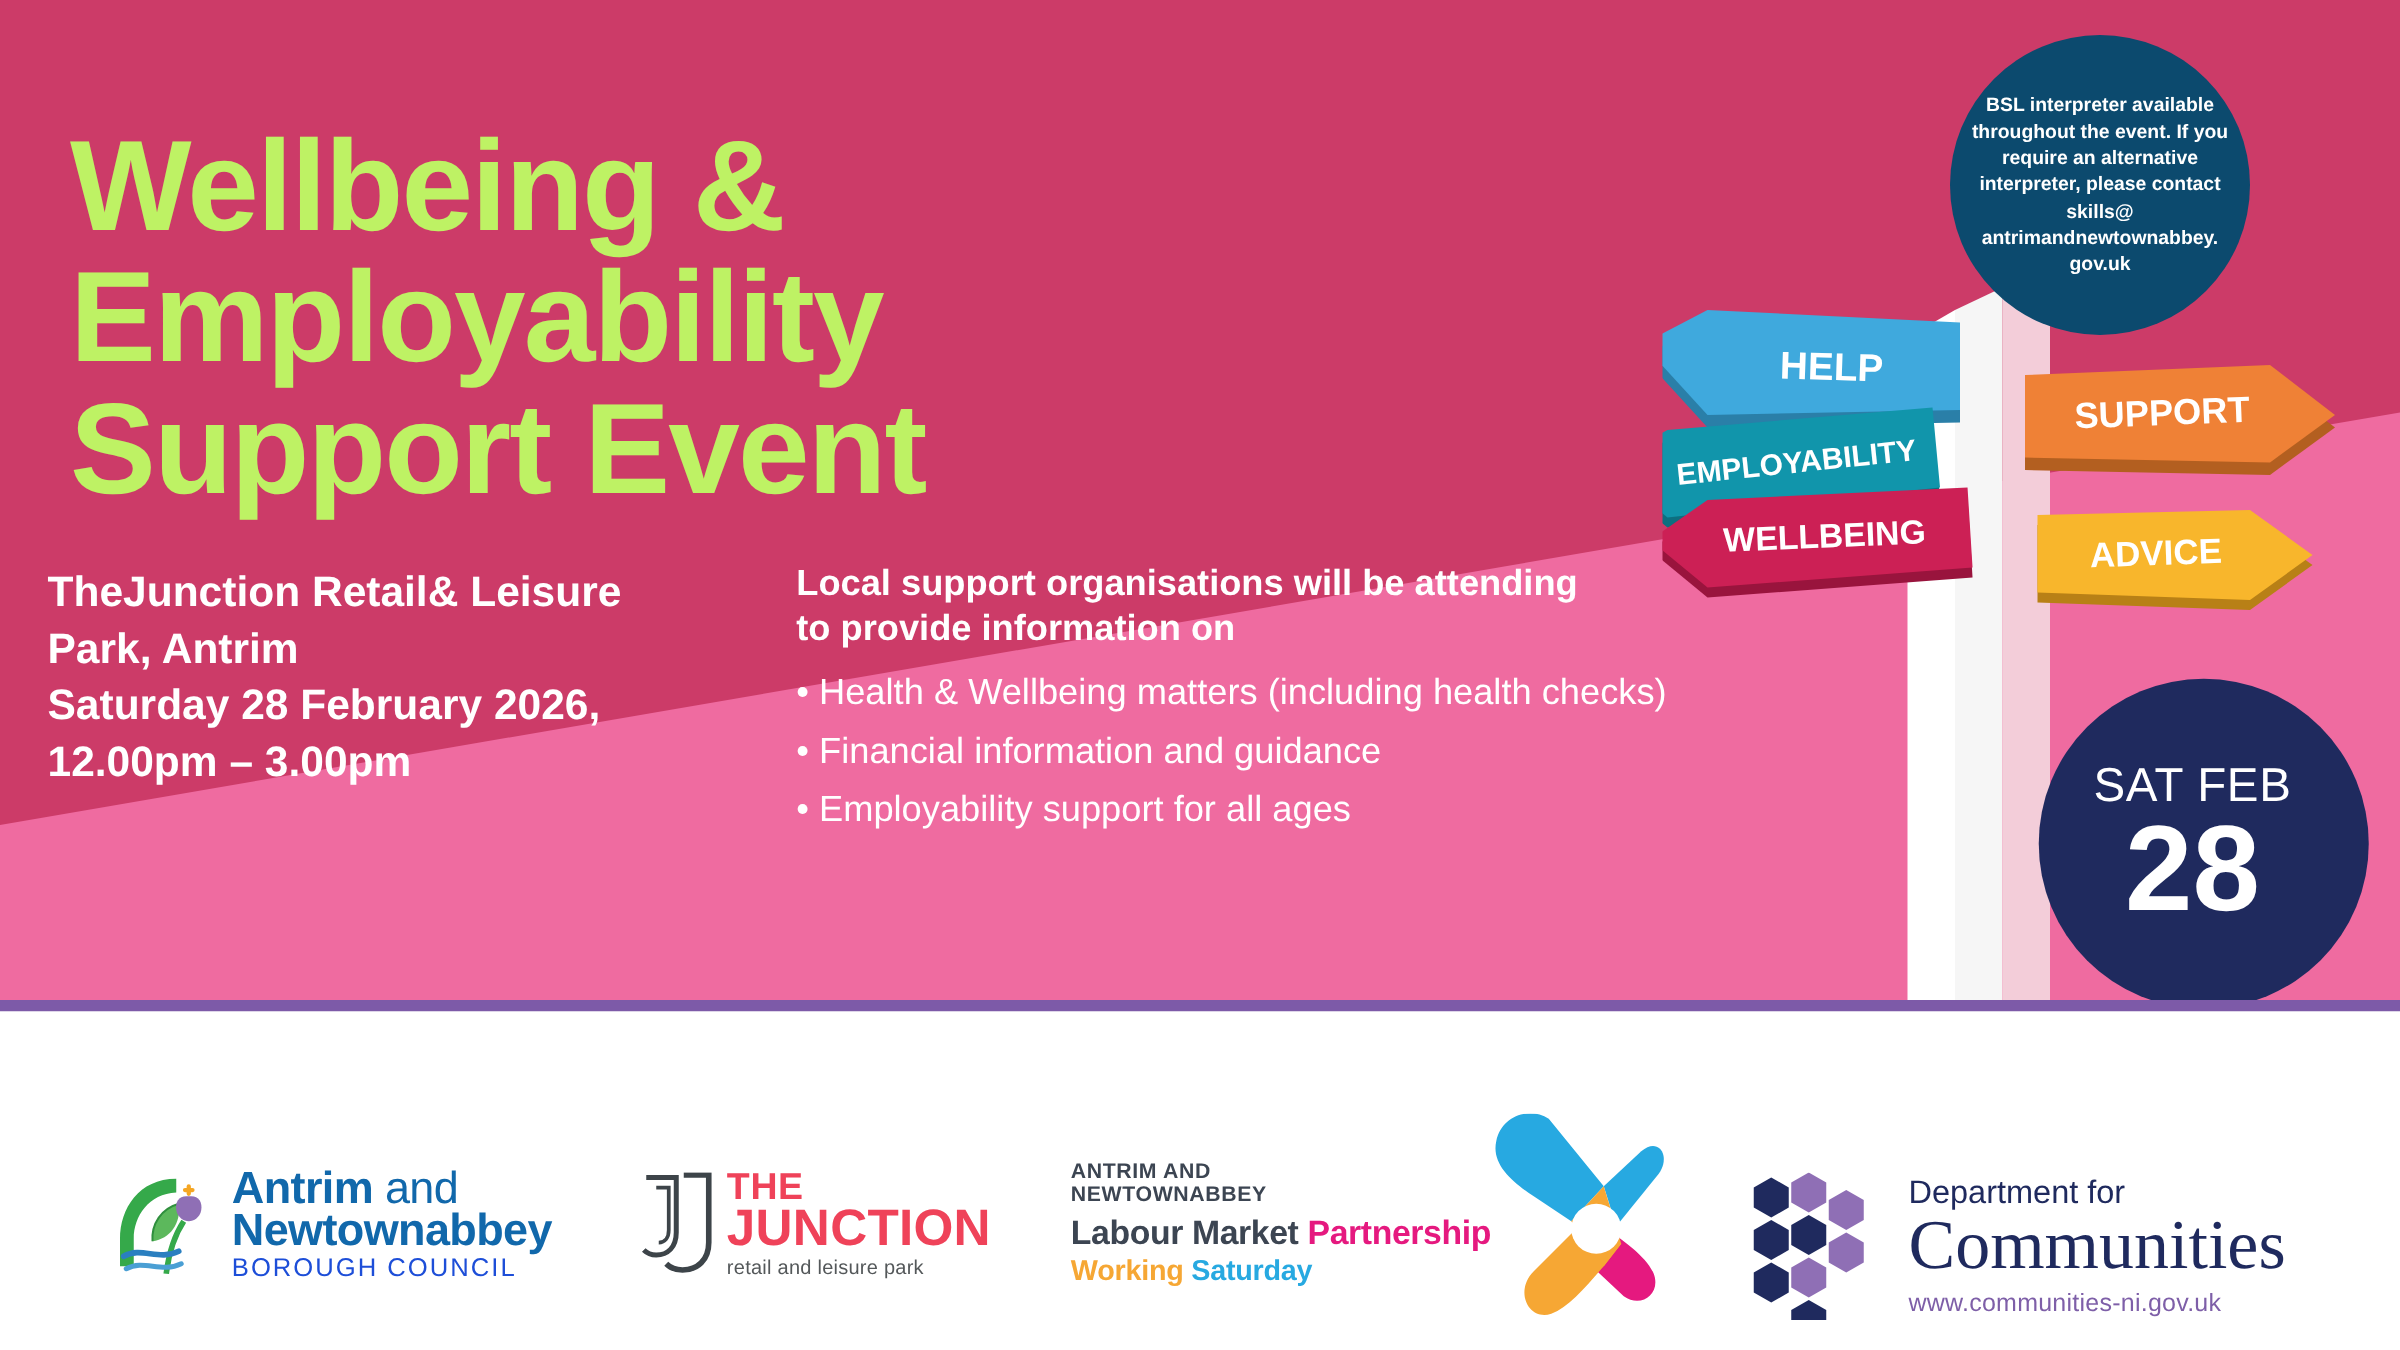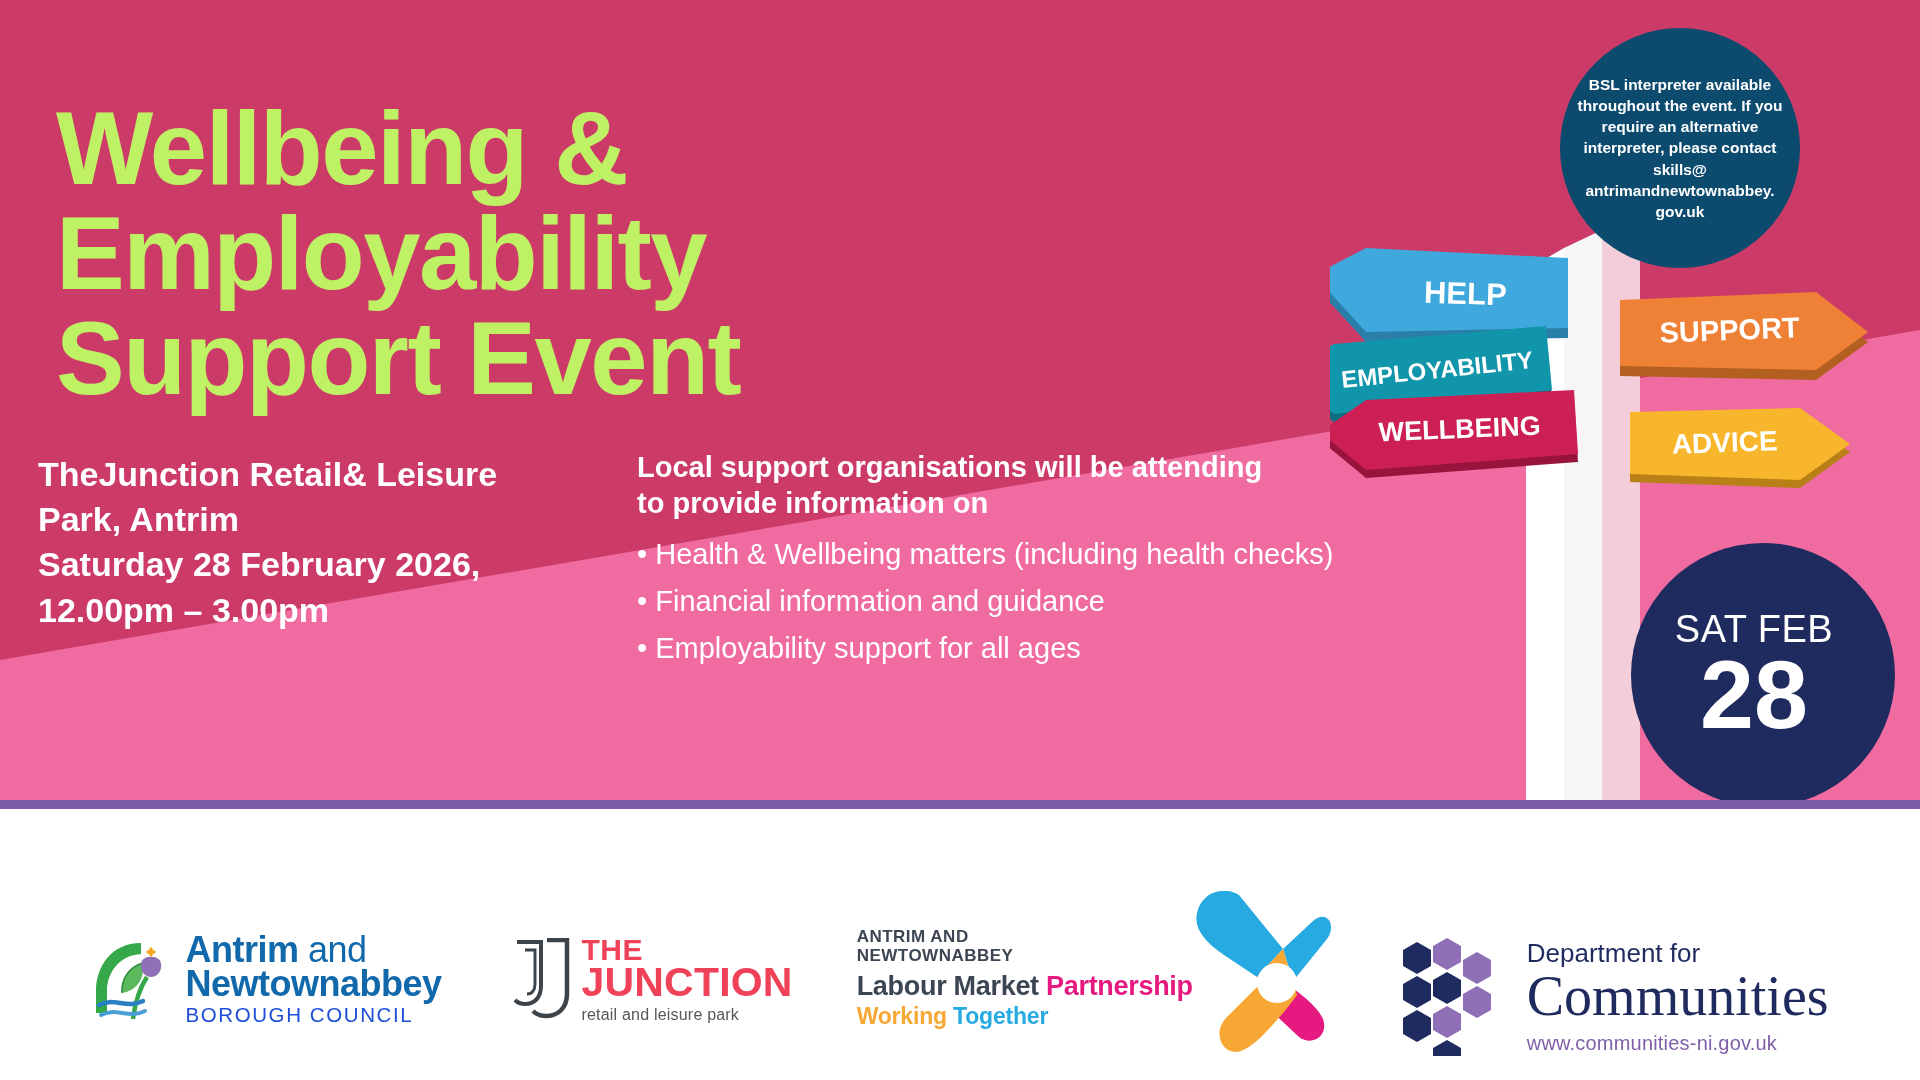--- a/index.html
+++ b/index.html
@@ -236,21 +236,21 @@
     <div class="logo lg-lmp">
       <div class="lmp-txt">
         <div class="lmp-small">ANTRIM AND</div>
         <div class="lmp-small">NEWTOWNABBEY</div>
         <div class="lmp-mid">
           <span class="dark">Labour Market</span>
           <span class="pink">Partnership</span>
         </div>
         <div class="lmp-low">
           <span class="orange">Working</span>
-          <span class="blue">Together</span>
+          <span class="blue">Saturday</span>
         </div>
       </div>
       <svg width="152" height="182" viewBox="0 0 152 182" style="margin-left:-6px;margin-top:6px">
         <path d="M52 4 C36 -6 14 2 10 22 C6 40 22 54 40 66 L70 86 L96 58 Z" fill="#27a9e1"></path>
         <path d="M96 58 L126 30 C140 18 150 34 140 48 L106 90 Z" fill="#27a9e1"></path>
         <path d="M96 90 C112 102 130 114 136 128 C142 144 126 156 112 146 L80 116 Z" fill="#e5197f"></path>
         <path d="M74 92 L40 126 C24 142 36 166 54 160 C68 155 82 138 96 122 L110 104 Z" fill="#f6a734"></path>
         <path d="M70 86 L96 58 L110 104 L96 122 Z" fill="#f6a734"></path>
         <circle cx="90" cy="92" r="20" fill="#ffffff"></circle>
       </svg>

